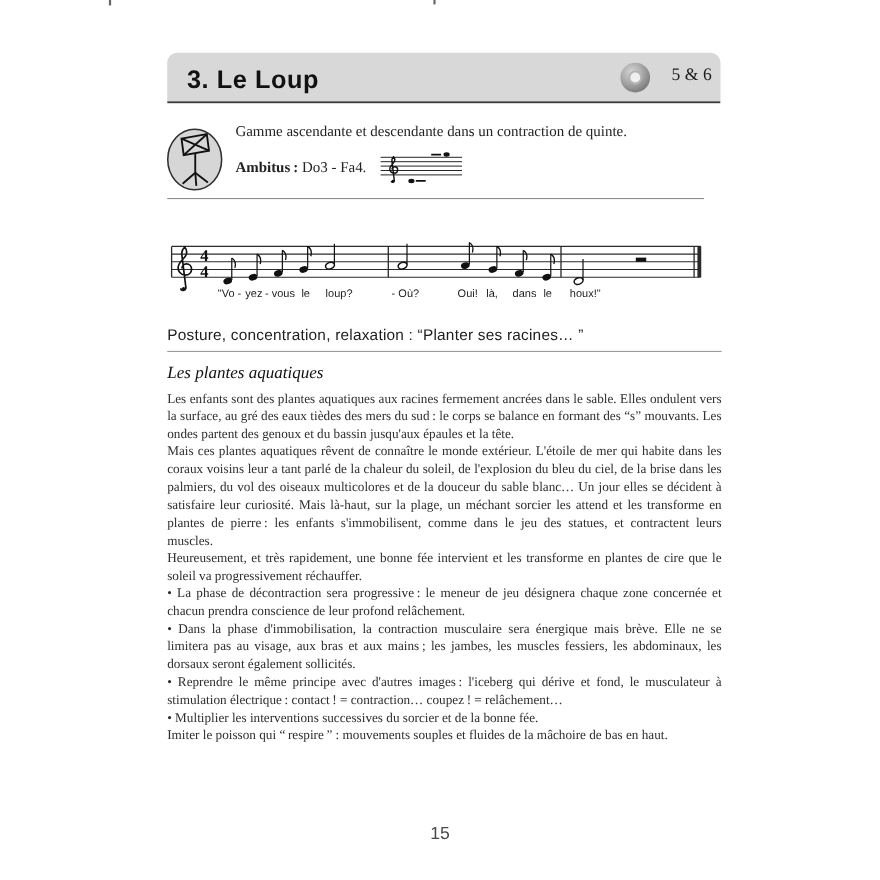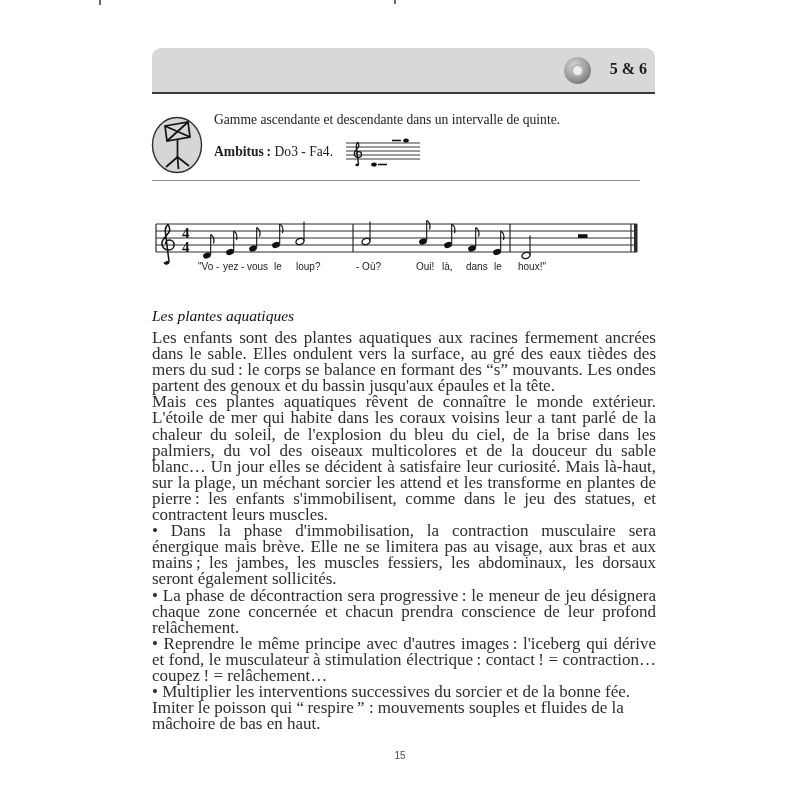--- a/index.html
+++ b/index.html
@@ -11,77 +11,78 @@
           background:#d8d8d8;border-bottom:2px solid #3a3a3a;
           border-radius:9px 9px 0 0;}
   .banner-title{position:absolute;left:18px;top:0;height:44px;line-height:48px;
           font-family:"Liberation Sans",sans-serif;font-weight:bold;
           font-size:23px;letter-spacing:0.5px;color:#111;}
   .cd{position:absolute;right:64px;top:9px;width:27px;height:27px;border-radius:50%;
       background:radial-gradient(circle at 38% 32%, #d6d6d6, #a3a3a3 45%, #7d7d7d 75%, #8e8e8e);
       display:flex;align-items:center;justify-content:center;}
   .cd-hole{width:9px;height:9px;border-radius:50%;background:#efefef;border:2px solid #b4b4b4;}
   .cd-tracks{position:absolute;right:8px;top:12px;font-family:"Liberation Serif",serif;
-      font-size:16px;color:#1c1c1c;font-weight:bold;}
+      font-size:16px;color:#1c1c1c;}
   
   .intro{position:absolute;left:150px;top:112px;width:520px;}
   .stand-oval{position:absolute;left:0;top:4px;}
   .intro-lines{position:absolute;left:64px;top:0;width:456px;
       font-size:13.6px;color:#222;}
   .intro-line{margin:0 0 7px 0;white-space:nowrap;}
   .intro-line b{font-weight:bold;}
   .ambitus-staff{vertical-align:middle;margin-left:8px;}
   .rule1{position:absolute;left:152px;top:180px;width:488px;height:0;
       border-top:1.6px solid #8d8d8d;}
   
   .score{position:absolute;left:148px;top:202px;}
   
   .text-col{position:absolute;left:152px;top:296px;width:504px;}
   .posture-head{font-family:"Liberation Sans",sans-serif;font-size:14px;
       color:#1d1d1d;letter-spacing:0.2px;padding-bottom:7px;margin:0;
       border-bottom:1.5px solid #9b9b9b;}
   .sub-head{font-family:"Liberation Serif",serif;font-weight:normal;font-style:italic;
       font-size:15.5px;color:#111;margin:11px 0 5px 0;}
-  .body-p{margin:0;font-size:17px;line-height:16.1px;text-align:justify;color:#2e2e2e;}
+  .body-p{margin:0;font-size:12px;line-height:16.1px;text-align:justify;color:#2e2e2e;}
   .body-p.last{text-align:left;}
   .page-num{position:absolute;left:0;right:0;top:750px;text-align:center;
-      font-family:"Liberation Sans",sans-serif;font-size:10px;color:#4a4a4a;}
+      font-family:"Liberation Sans",sans-serif;font-size:16px;color:#4a4a4a;}
   svg text{font-family:"Liberation Sans",sans-serif;}
   svg .serif{font-family:"Liberation Serif",serif;}
 </style>
 </head>
 <body>
 
 <div class="page">
 
   <div class="crop-tick" style="left:99px;height:5px;"></div>
   <div class="crop-tick" style="left:394px;height:4px;"></div>
 
   <div class="banner">
+    <div class="banner-title">3. Le Loup</div>
     <div class="cd">
       <div class="cd-hole"></div>
     </div>
     <div class="cd-tracks">5 &amp; 6</div>
   </div>
 
   <div class="intro">
     <svg class="stand-oval" width="54" height="58" viewBox="0 0 54 58">
       <ellipse cx="27" cy="29" rx="24.5" ry="27.5" fill="#d6d6d6" stroke="#2f2f2f" stroke-width="1.4"></ellipse>
       <g stroke="#111" stroke-width="1.7" fill="none">
         <polygon points="15,10 38,6 40,21 17,25"></polygon>
         <line x1="15" y1="10" x2="40" y2="21"></line>
         <line x1="38" y1="6" x2="17" y2="25"></line>
         <line x1="27.5" y1="23" x2="27.5" y2="41"></line>
         <line x1="27.5" y1="41" x2="16" y2="51"></line>
         <line x1="27.5" y1="41" x2="39" y2="50"></line>
         <line x1="27.5" y1="41" x2="28.5" y2="53"></line>
       </g>
     </svg>
     <div class="intro-lines">
-      <p class="intro-line">Gamme ascendante et descendante dans un intervalle de quinte.</p>
+      <p class="intro-line">Gamme ascendante et descendante dans un contraction de quinte.</p>
       <p class="intro-line">
         <b>Ambitus :</b>
         <span>Do3 - Fa4.</span>
         <svg class="ambitus-staff" width="78" height="36" viewBox="0 0 78 36">
           <g stroke="#222" stroke-width="0.9">
             <line x1="2" y1="8" x2="76" y2="8"></line>
             <line x1="2" y1="12" x2="76" y2="12"></line>
             <line x1="2" y1="16" x2="76" y2="16"></line>
             <line x1="2" y1="20" x2="76" y2="20"></line>
             <line x1="2" y1="24" x2="76" y2="24"></line>
@@ -200,24 +201,26 @@
       <text x="208" y="68">- Où?</text>
       <text x="268" y="68">Oui!</text>
       <text x="294" y="68">là,</text>
       <text x="318" y="68">dans</text>
       <text x="346" y="68">le</text>
       <text x="370" y="68">houx!"</text>
     </g>
   </svg>
 
   <div class="text-col">
+    <p class="posture-head">Posture, concentration, relaxation : “Planter ses racines… ”</p>
     <p class="sub-head">Les plantes aquatiques</p>
     <p class="body-p">Les enfants sont des plantes aquatiques aux racines fermement ancrées dans le sable. Elles ondulent vers la surface, au gré des eaux tièdes des mers du sud : le corps se balance en formant des “s” mouvants. Les ondes partent des genoux et du bassin jusqu'aux épaules et la tête.</p>
     <p class="body-p">Mais ces plantes aquatiques rêvent de connaître le monde extérieur. L'étoile de mer qui habite dans les coraux voisins leur a tant parlé de la chaleur du soleil, de l'explosion du bleu du ciel, de la brise dans les palmiers, du vol des oiseaux multicolores et de la douceur du sable blanc… Un jour elles se décident à satisfaire leur curiosité. Mais là-haut, sur la plage, un méchant sorcier les attend et les transforme en plantes de pierre : les enfants s'immobilisent, comme dans le jeu des statues, et contractent leurs muscles.</p>
+    <p class="body-p">Heureusement, et très rapidement, une bonne fée intervient et les transforme en plantes de cire que le soleil va progressivement réchauffer.</p>
+    <p class="body-p">• La phase de décontraction sera progressive : le meneur de jeu désignera chaque zone concernée et chacun prendra conscience de leur profond relâchement.</p>
     <p class="body-p">• Dans la phase d'immobilisation, la contraction musculaire sera énergique mais brève. Elle ne se limitera pas au visage, aux bras et aux mains ; les jambes, les muscles fessiers, les abdominaux, les dorsaux seront également sollicités.</p>
-    <p class="body-p">• La phase de décontraction sera progressive : le meneur de jeu désignera chaque zone concernée et chacun prendra conscience de leur profond relâchement.</p>
     <p class="body-p">• Reprendre le même principe avec d'autres images : l'iceberg qui dérive et fond, le musculateur à stimulation électrique : contact ! = contraction… coupez ! = relâchement…</p>
     <p class="body-p">• Multiplier les interventions successives du sorcier et de la bonne fée.</p>
     <p class="body-p last">Imiter le poisson qui “ respire ” : mouvements souples et fluides de la mâchoire de bas en haut.</p>
   </div>
 
   <div class="page-num">15</div>
 </div>
 
 </body></html>

